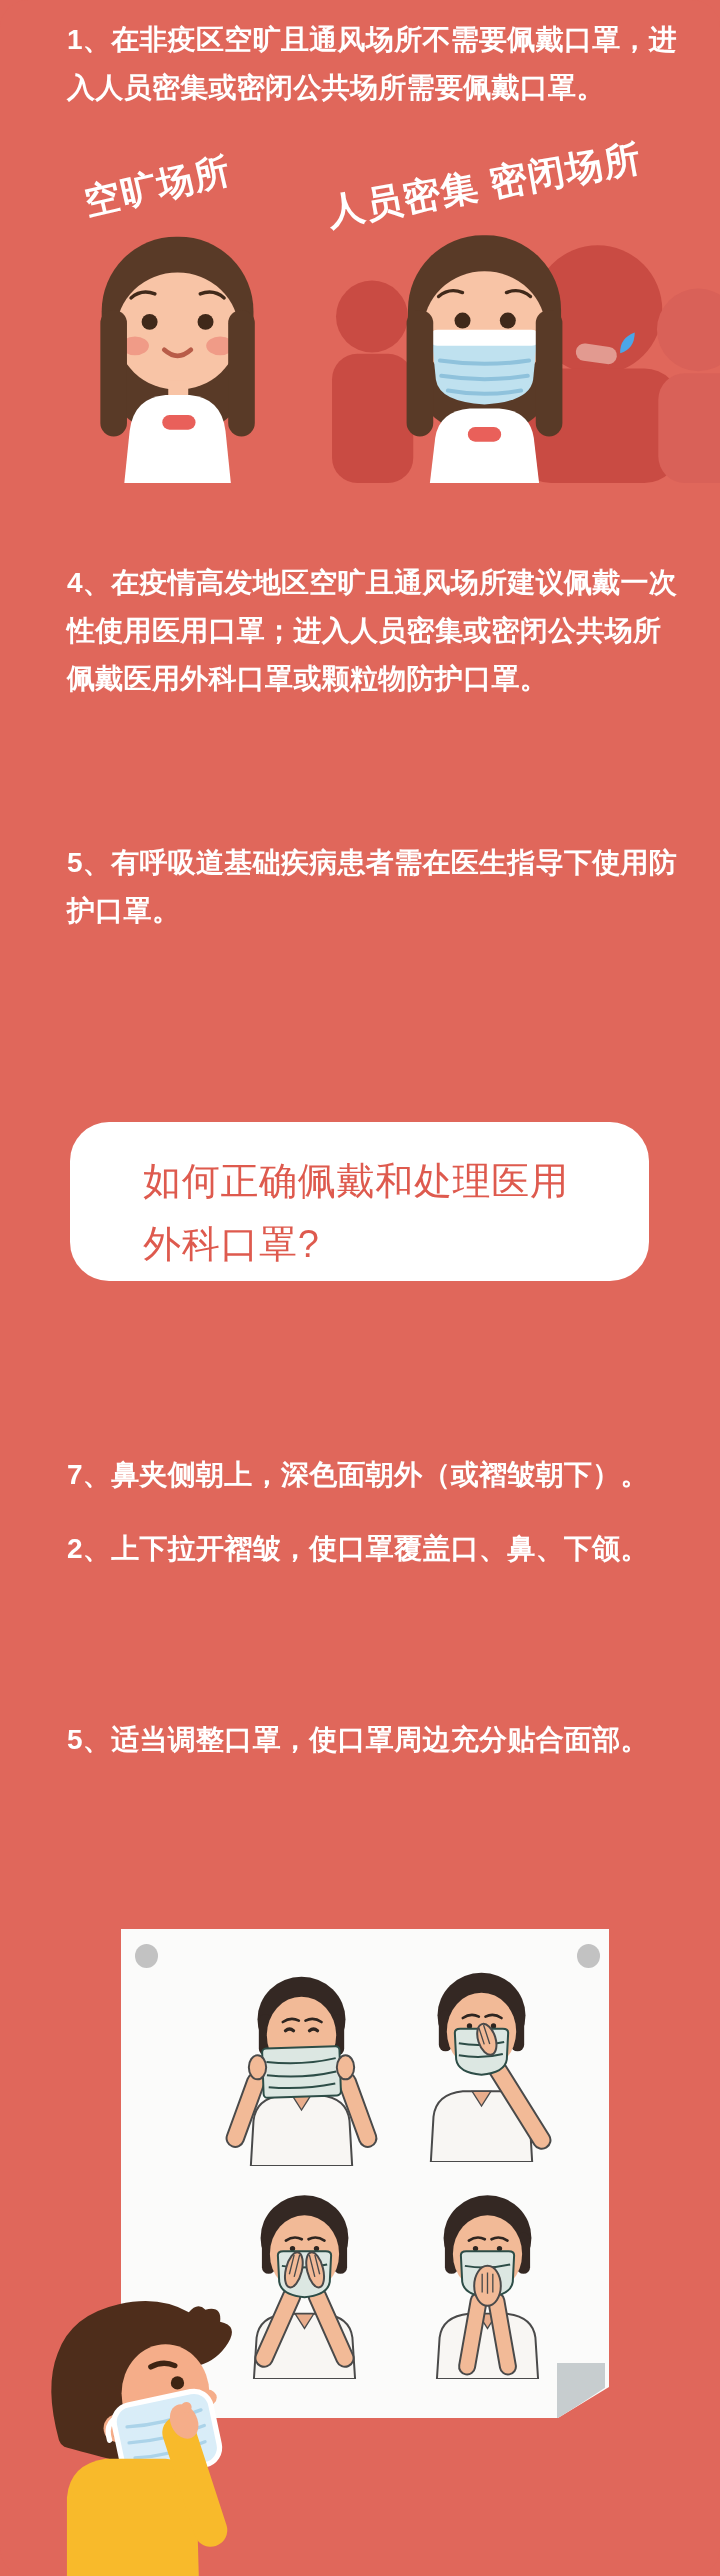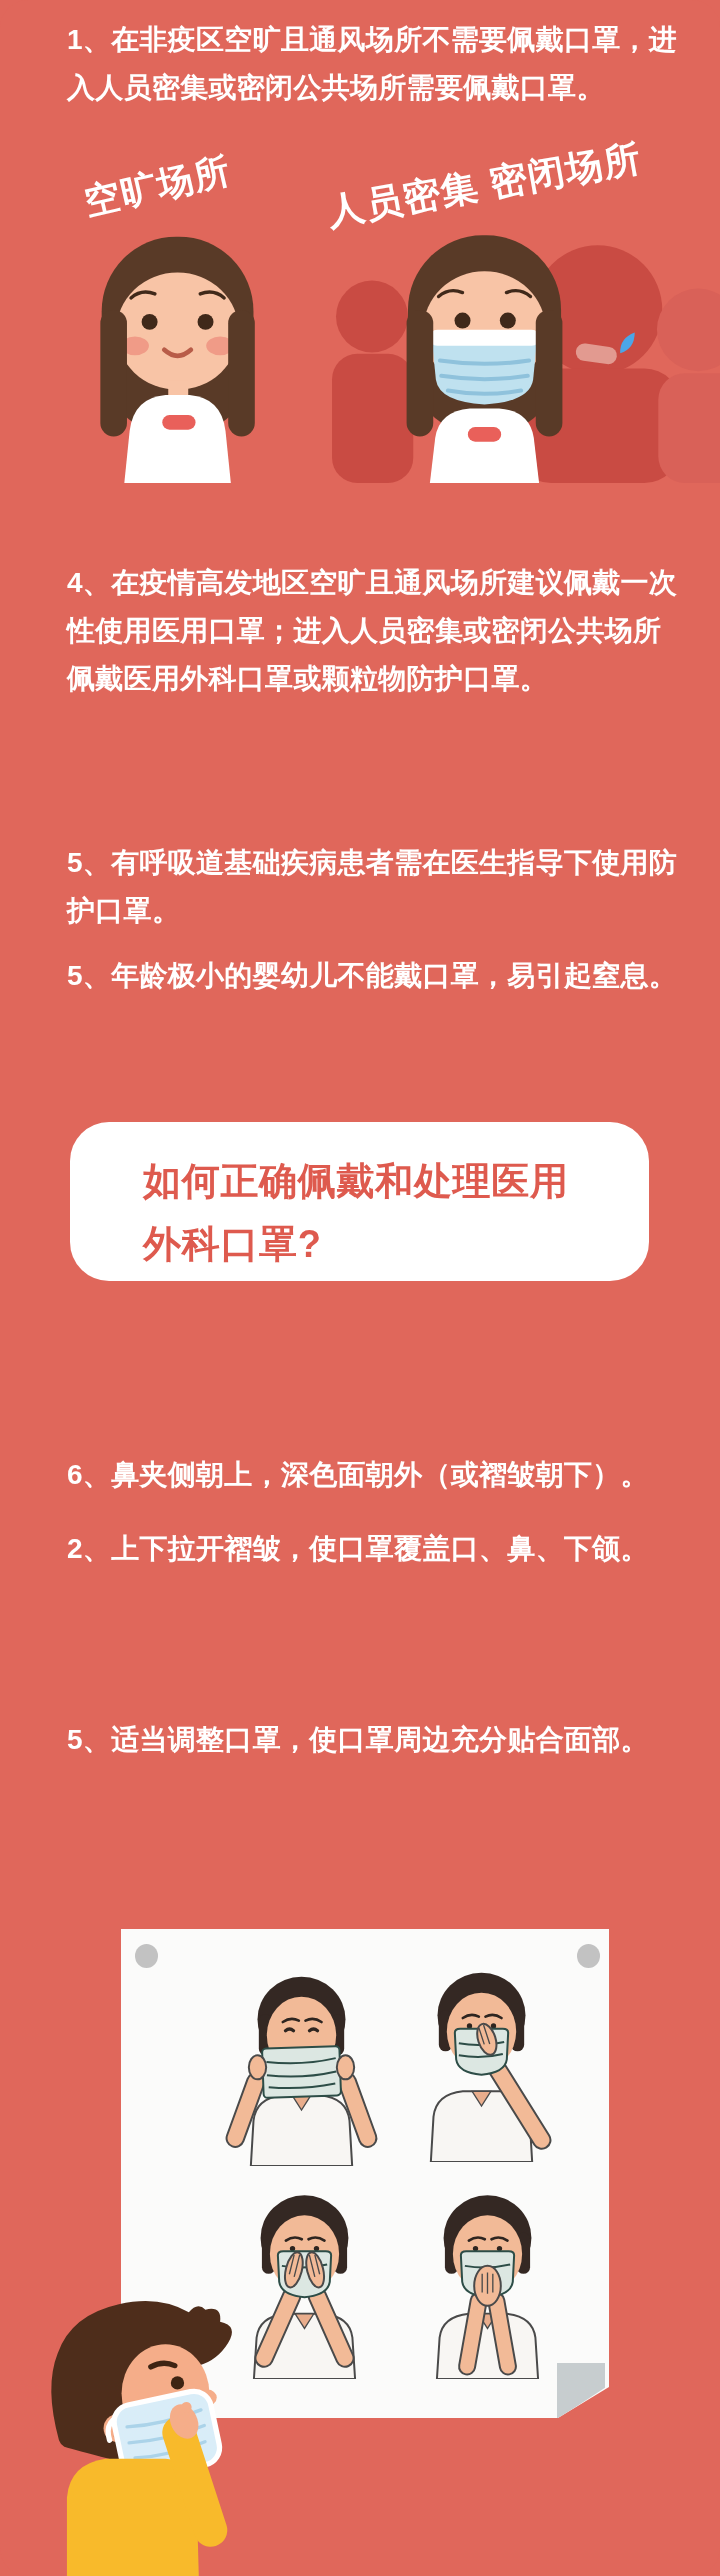--- a/index.html
+++ b/index.html
@@ -41,21 +41,21 @@
     width:579px;height:159px;
     background:#FFFFFF;
     border-radius:39px;
   }
   .section-title{
     position:absolute;
     left:73px;top:28px;
     width:440px;
     font-size:38px;
     line-height:63px;
-    font-weight:700;
+    font-weight:400;
     color:#DE5A4E;
     letter-spacing:0.7px;
     word-break:break-all;
   }
   .card{
     position:absolute;
     left:121px;top:1929px;
     width:488px;height:489px;
     background:#FBFBFA;
     clip-path:polygon(0 0,100% 0,100% 458px,437px 100%,0 100%);
@@ -140,27 +140,26 @@
       </g>
       <path d="M645,380 L653,312 Q659,272 705,268 L749,268 Q795,272 801,312 L809,380 Z" fill="#FFFFFF"></path>
       <rect x="702" y="296" width="50" height="22" rx="11" fill="#E9605A"></rect>
       <rect x="610" y="120" width="40" height="190" rx="20" fill="#593A27"></rect>
       <rect x="804" y="120" width="40" height="190" rx="20" fill="#593A27"></rect>
     </g>
   </svg>
 
   <div class="para" style="top:559px">4、在疫情高发地区空旷且通风场所建议佩戴一次性使用医用口罩；进入人员密集或密闭公共场所佩戴医用外科口罩或颗粒物防护口罩。</div>
   <div class="para" style="top:839px">5、有呼吸道基础疾病患者需在医生指导下使用防护口罩。</div>
-  <div class="para one-line" style="top:952px">5、年龄极小的婴幼儿不能戴口罩，易引起窒息。</div>
 
   <div class="section-box">
     <div class="section-title">如何正确佩戴和处理医用外科口罩?</div>
   </div>
 
-  <div class="para" style="top:1451px">6、鼻夹侧朝上，深色面朝外（或褶皱朝下）。</div>
+  <div class="para" style="top:1451px">7、鼻夹侧朝上，深色面朝外（或褶皱朝下）。</div>
   <div class="para" style="top:1525px">2、上下拉开褶皱，使口罩覆盖口、鼻、下颌。</div>
   <div class="para" style="top:1716px">5、适当调整口罩，使口罩周边充分贴合面部。</div>
 
   <div class="card">
     <div class="pin pin-left"></div>
     <div class="pin pin-right"></div>
 
     <svg class="panel" style="left:87px;top:37px" width="187" height="200" viewBox="0 0 280 300">
       <ellipse cx="140" cy="80" rx="66" ry="64" fill="#342823"></ellipse>
       <rect x="76" y="72" width="20" height="62" rx="10" fill="#342823"></rect>

